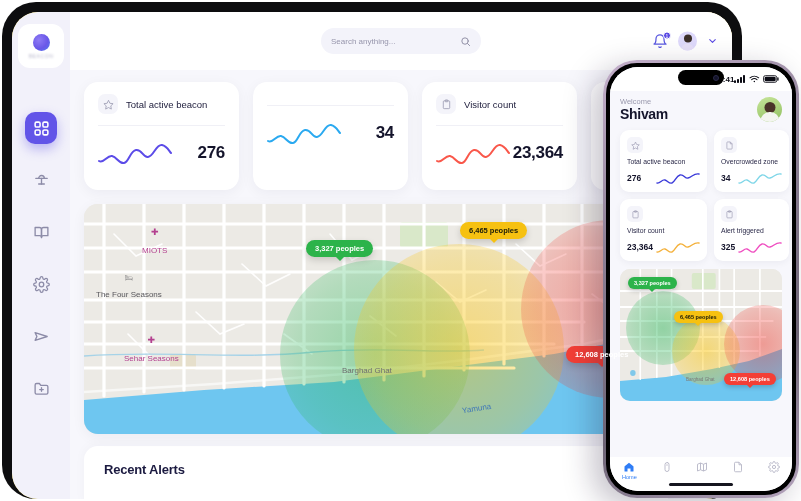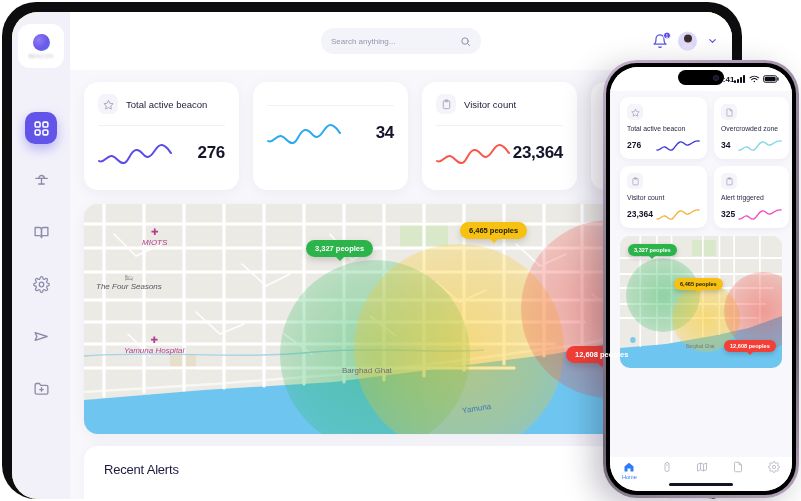--- a/index.html
+++ b/index.html
@@ -149,33 +149,33 @@
   }
   .pill.green { background: #2cb34a; color: #2cb34a; }
   .pill.yellow { background: #f6c111; color: #f6c111; }
   .pill.red { background: #f43f36; color: #f43f36; }
   .pill span { color: #ffffff; position: relative; z-index: 2; }
   .pill.yellow span { color: #20200a; }
 
   .map-label { position: absolute; font-size: 8px; color: #6f6f70; white-space: nowrap; }
   .map-poi { position: absolute; display: flex; flex-direction: column; align-items: center; }
   .poi-ico { font-size: 9px; line-height: 1; }
-  .poi-name { font-size: 8px; margin-top: 1px; white-space: nowrap; font-style: italic; }
+  .poi-name { font-size: 8px; margin-top: 9px; white-space: nowrap; }
   .poi-hospital .poi-ico { color: #b3408f; }
   .poi-hospital .poi-name { color: #b3408f; }
   .poi-hotel .poi-ico { color: #7a7a7c; font-size: 7px; }
   .poi-hotel .poi-name { color: #58575c; }
 
   
   .alerts-panel {
     margin-top: 12px; width: 584px; height: 60px; background: #ffffff;
     border-radius: 14px 14px 0 0; padding: 16px 20px;
     box-shadow: 0 -2px 12px rgba(24,24,60,.03);
   }
-  .alerts-title { font-size: 13px; font-weight: 400; color: #1b1a40; letter-spacing: -0.2px; }
+  .alerts-title { font-size: 13px; font-weight: 700; color: #1b1a40; letter-spacing: -0.2px; }
 
   
   .phone {
     position: absolute; right: 2px; top: 60px;
     width: 196px; height: 438px;
     background: linear-gradient(150deg, #c4b0cb 0%, #8c7f95 35%, #6d6475 70%, #b5a4bd 100%);
     border-radius: 34px; padding: 3px;
     box-shadow: -10px 8px 30px rgba(30,20,50,.26);
   }
   .phone-inner { width: 100%; height: 100%; background: #000; border-radius: 31px; padding: 4px; }
@@ -473,21 +473,21 @@
             <div class="map-poi poi-hospital" style="left:58px; top:24px;">
               <div class="poi-ico">✚</div>
               <div class="poi-name">MIOTS</div>
             </div>
             <div class="map-poi poi-hotel" style="left:12px; top:70px;">
               <div class="poi-ico">🛏</div>
               <div class="poi-name">The Four Seasons</div>
             </div>
             <div class="map-poi poi-hospital" style="left:40px; top:132px;">
               <div class="poi-ico">✚</div>
-              <div class="poi-name">Yamuna Hospital</div>
+              <div class="poi-name">Sehar Seasons</div>
             </div>
 
             <div class="map-label" style="left:258px; top:162px;">Barghad Ghat</div>
             <div class="map-label" style="left:378px; top:200px; color:#3f77b8; transform:rotate(-9deg);">Yamuna</div>
 
             <div class="pill green" style="left:222px; top:36px;">
               <span>3,327 peoples</span>
             </div>
             <div class="pill yellow" style="left:376px; top:18px;">
               <span>6,465 peoples</span>
@@ -529,20 +529,30 @@
             </svg>
             <svg viewBox="0 0 24 12" fill="none" stroke="currentColor" stroke-width="1.3">
               <rect x="0.7" y="1" width="20" height="10" rx="3"></rect>
                 <rect x="2.4" y="2.6" width="16.6" height="6.8" rx="2" fill="currentColor" stroke="none"></rect>
               <path d="M22.4 4.4v3.2" stroke-linecap="round" stroke-width="2"></path>
             </svg>
           </div>
         </div>
 
         <div class="phone-body">
+          <div class="ph-welcome-row">
+            <div>
+              <div class="ph-welcome">Welcome</div>
+              <div class="ph-name">Shivam</div>
+            </div>
+            <div class="ph-avatar">
+              <div class="ph-head"></div>
+              <div class="ph-body"></div>
+            </div>
+          </div>
 
           <div class="ph-cards">
 
             <div class="ph-card">
               <div class="ph-card-ico">
                 <svg viewBox="0 0 24 24" fill="none" stroke="currentColor" stroke-width="1.8" stroke-linejoin="round">
                   <polygon points="12 2.8 15 9.3 22 10.2 17 15 18.2 22 12 18.6 5.8 22 7 15 2 10.2 9 9.3"></polygon>
                 </svg>
               </div>
               <div class="ph-card-title">Total active beacon</div>

